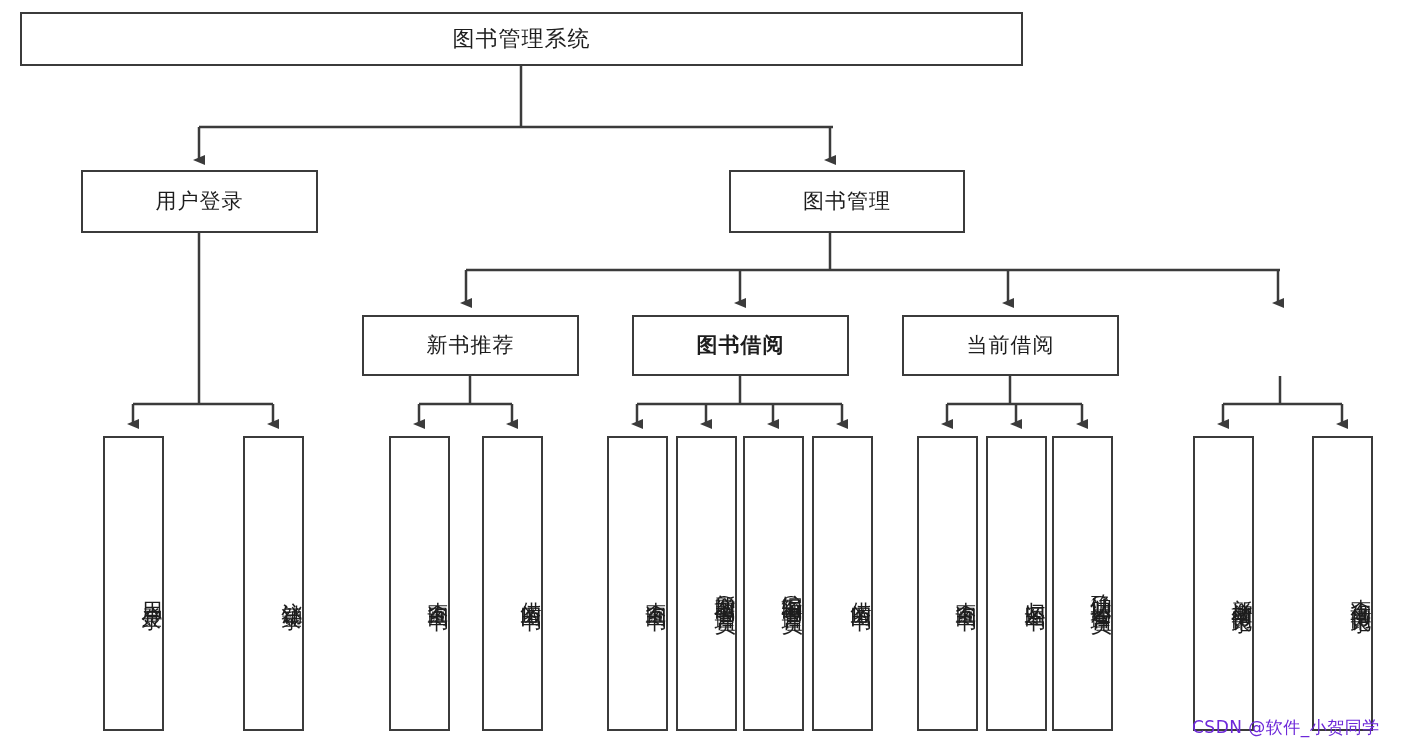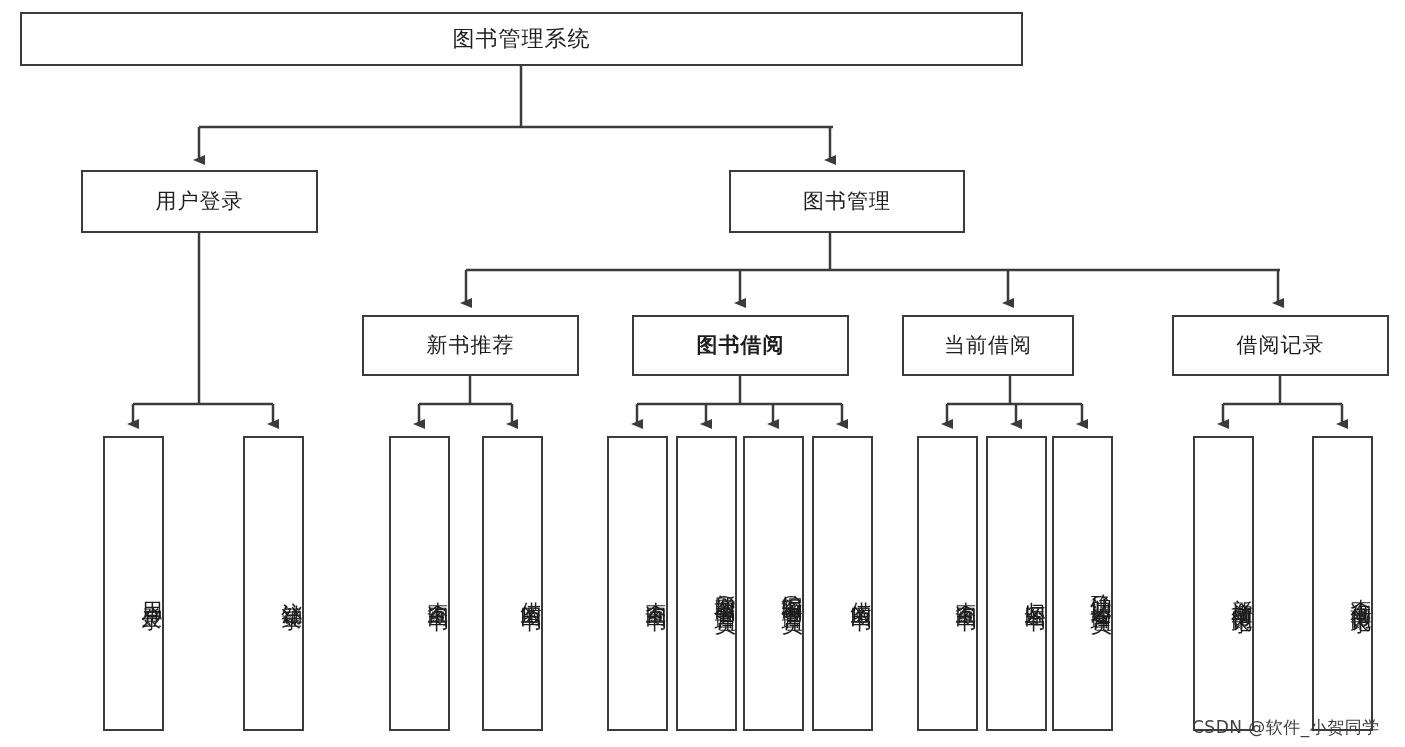--- a/index.html
+++ b/index.html
@@ -26,21 +26,21 @@
     align-items:flex-start;
     justify-content:center;
     font-size:21px;
     letter-spacing:3px;
     line-height:1.0;
   }
   .node.v .lbl{writing-mode:vertical-rl;text-orientation:upright;}
   .watermark{
     position:absolute;
     z-index:5;
-    color:#404040;
+    color:#6d28d9;
     font-size:17px;
     letter-spacing:0.5px;
     white-space:nowrap;
   }
 </style>
 </head>
 <body>
 
 <div id="canvas">
 
@@ -104,25 +104,22 @@
   <div class="node h" style="left:712px;top:170px;width:236px;height:63px;margin-left:17px;">
     <span class="lbl">图书管理</span>
   </div>
 
   <div class="node h" style="left:362px;top:315px;width:217px;height:61px;">
     <span class="lbl">新书推荐</span>
   </div>
   <div class="node h" style="left:632px;top:315px;width:217px;height:61px;font-weight:bold;">
     <span class="lbl">图书借阅</span>
   </div>
-  <div class="node h" style="left:902px;top:315px;width:172px;height:61px;">
+  <div class="node h" style="left:902px;top:315px;width:217px;height:61px;">
     <span class="lbl">当前借阅</span>
-  </div>
-  <div class="node h" style="left:1172px;top:315px;width:217px;height:61px;">
-    <span class="lbl">借阅记录</span>
   </div>
 
   <div class="node v" style="left:103px;top:436px;width:61px;height:295px;">
     <span class="lbl">用户登录</span>
   </div>
   <div class="node v" style="left:243px;top:436px;width:61px;height:295px;">
     <span class="lbl">注销登录</span>
   </div>
 
   <div class="node v" style="left:389px;top:436px;width:61px;height:295px;">

